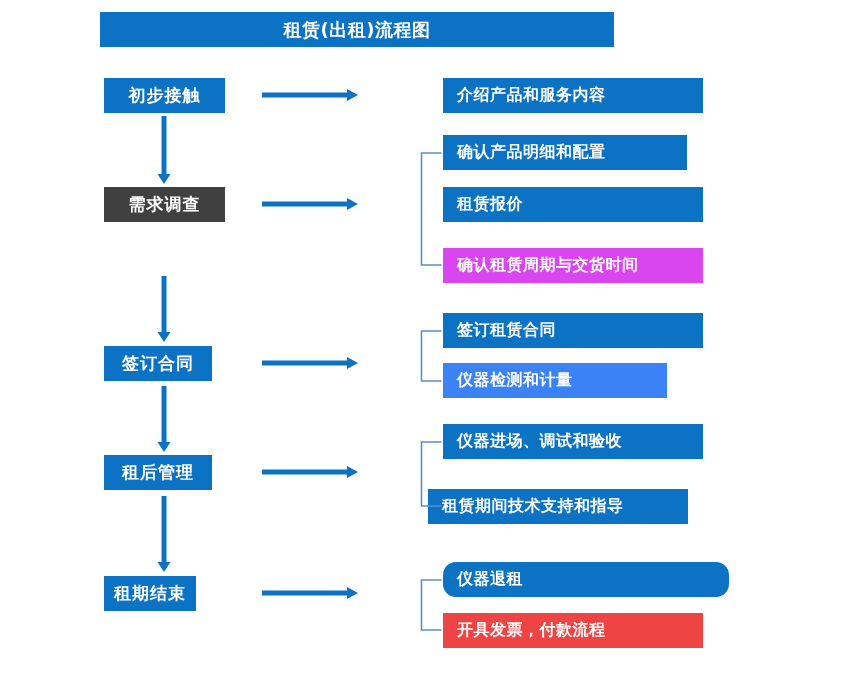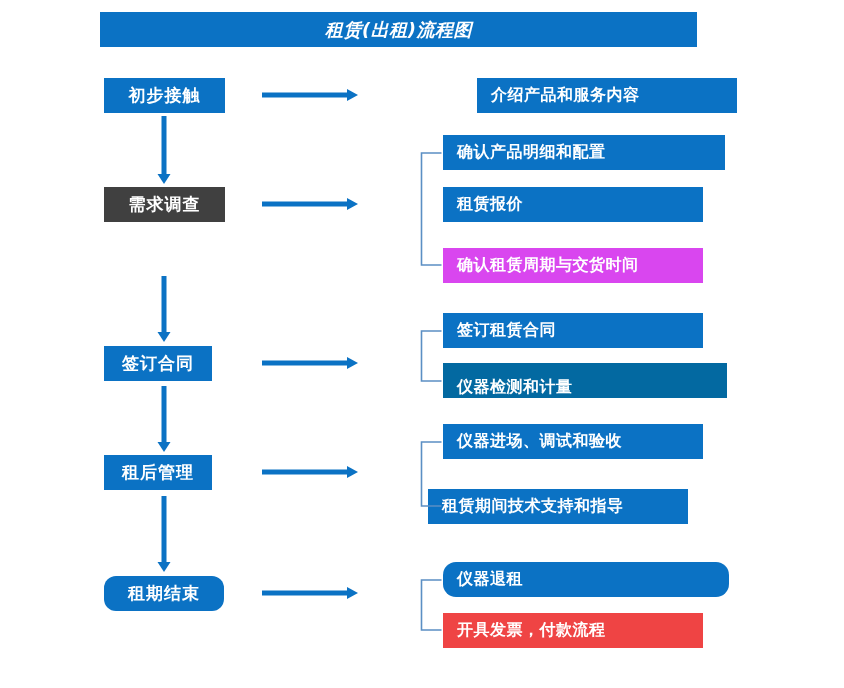--- a/index.html
+++ b/index.html
@@ -14,31 +14,30 @@
     position: relative;
     width: 844px;
     height: 688px;
     background: #ffffff;
     overflow: hidden;
   }
   .title-bar {
     position: absolute;
     left: 100px;
     top: 12px;
-    width: 597px;
+    width: 514px;
     height: 35px;
     background: #0b72c4;
     color: #ffffff;
     font-size: 18px;
     font-weight: bold;
     display: flex;
     align-items: center;
     justify-content: center;
     letter-spacing: 0.5px;
-    font-style: italic;
   }
   .stage-box {
     position: absolute;
     background: #0b72c4;
     color: #ffffff;
     font-size: 17px;
     font-weight: bold;
     display: flex;
     align-items: center;
     justify-content: center;
@@ -86,41 +85,41 @@
       </div>
       <div class="stage-box" style="left: 104px; top: 187px; width: 121px; height: 35px; background: #404040; color: rgb(255, 255, 255);">
         <span>需求调查</span>
       </div>
       <div class="stage-box" style="left: 104px; top: 346px; width: 108px; height: 35px; background: rgb(11, 114, 196); color: rgb(255, 255, 255);">
         <span>签订合同</span>
       </div>
       <div class="stage-box" style="left: 104px; top: 455px; width: 108px; height: 35px; background: rgb(11, 114, 196); color: rgb(255, 255, 255);">
         <span>租后管理</span>
       </div>
-      <div class="stage-box" style="left: 104px; top: 576px; width: 120px; height: 35px; background: rgb(11, 114, 196); color: rgb(255, 255, 255); border-radius: 12px;">
+      <div class="stage-box" style="left: 104px; top: 576px; width: 92px; height: 35px; background: rgb(11, 114, 196); color: rgb(255, 255, 255);">
         <span>租期结束</span>
       </div>
     </div>
   <div id="details-layer">
-      <div class="detail-box" style="left: 443px; top: 78px; width: 260px; height: 35px; background: rgb(11, 114, 196); color: rgb(255, 255, 255); margin-left: 34px;">
+      <div class="detail-box" style="left: 443px; top: 78px; width: 260px; height: 35px; background: rgb(11, 114, 196); color: rgb(255, 255, 255);">
         <span>介绍产品和服务内容</span>
       </div>
-      <div class="detail-box" style="left: 443px; top: 135px; width: 282px; height: 35px; background: rgb(11, 114, 196); color: rgb(255, 255, 255);">
+      <div class="detail-box" style="left: 443px; top: 135px; width: 244px; height: 35px; background: rgb(11, 114, 196); color: rgb(255, 255, 255);">
         <span>确认产品明细和配置</span>
       </div>
       <div class="detail-box" style="left: 443px; top: 187px; width: 260px; height: 35px; background: rgb(11, 114, 196); color: rgb(255, 255, 255);">
         <span>租赁报价</span>
       </div>
       <div class="detail-box" style="left: 443px; top: 248px; width: 260px; height: 35px; background: #d946ef; color: rgb(255, 255, 255);">
         <span>确认租赁周期与交货时间</span>
       </div>
       <div class="detail-box" style="left: 443px; top: 313px; width: 260px; height: 35px; background: rgb(11, 114, 196); color: rgb(255, 255, 255);">
         <span>签订租赁合同</span>
       </div>
-      <div class="detail-box" style="left: 443px; top: 363px; width: 284px; height: 35px; background: #0369a1; color: rgb(255, 255, 255); align-items: flex-end;">
+      <div class="detail-box" style="left: 443px; top: 363px; width: 224px; height: 35px; background: #3b82f6; color: rgb(255, 255, 255);">
         <span>仪器检测和计量</span>
       </div>
       <div class="detail-box" style="left: 443px; top: 424px; width: 260px; height: 35px; background: rgb(11, 114, 196); color: rgb(255, 255, 255);">
         <span>仪器进场、调试和验收</span>
       </div>
       <div class="detail-box" style="left: 428px; top: 489px; width: 260px; height: 35px; background: rgb(11, 114, 196); color: rgb(255, 255, 255);">
         <span>租赁期间技术支持和指导</span>
       </div>
       <div class="detail-box" style="left: 443px; top: 562px; width: 286px; height: 35px; background: rgb(11, 114, 196); color: rgb(255, 255, 255); border-radius: 13px;">
         <span>仪器退租</span>

